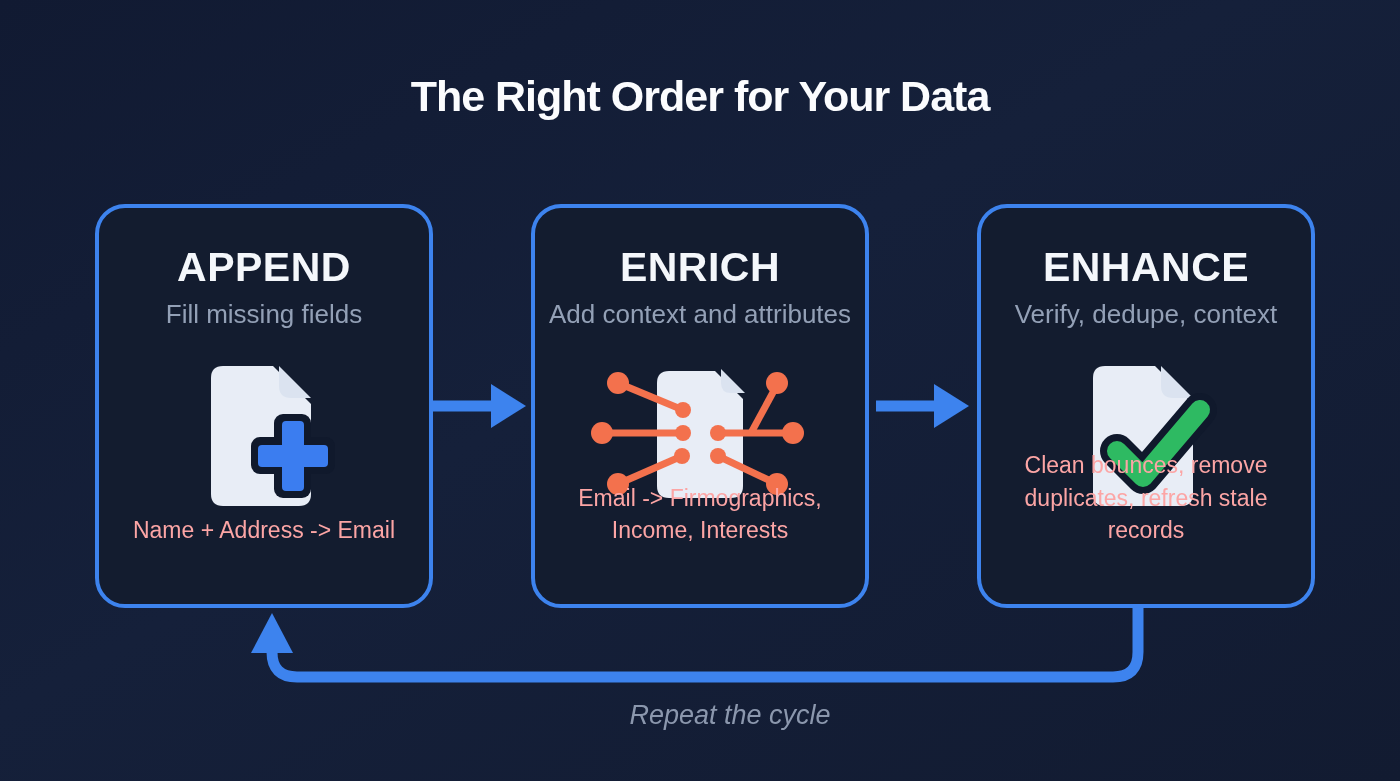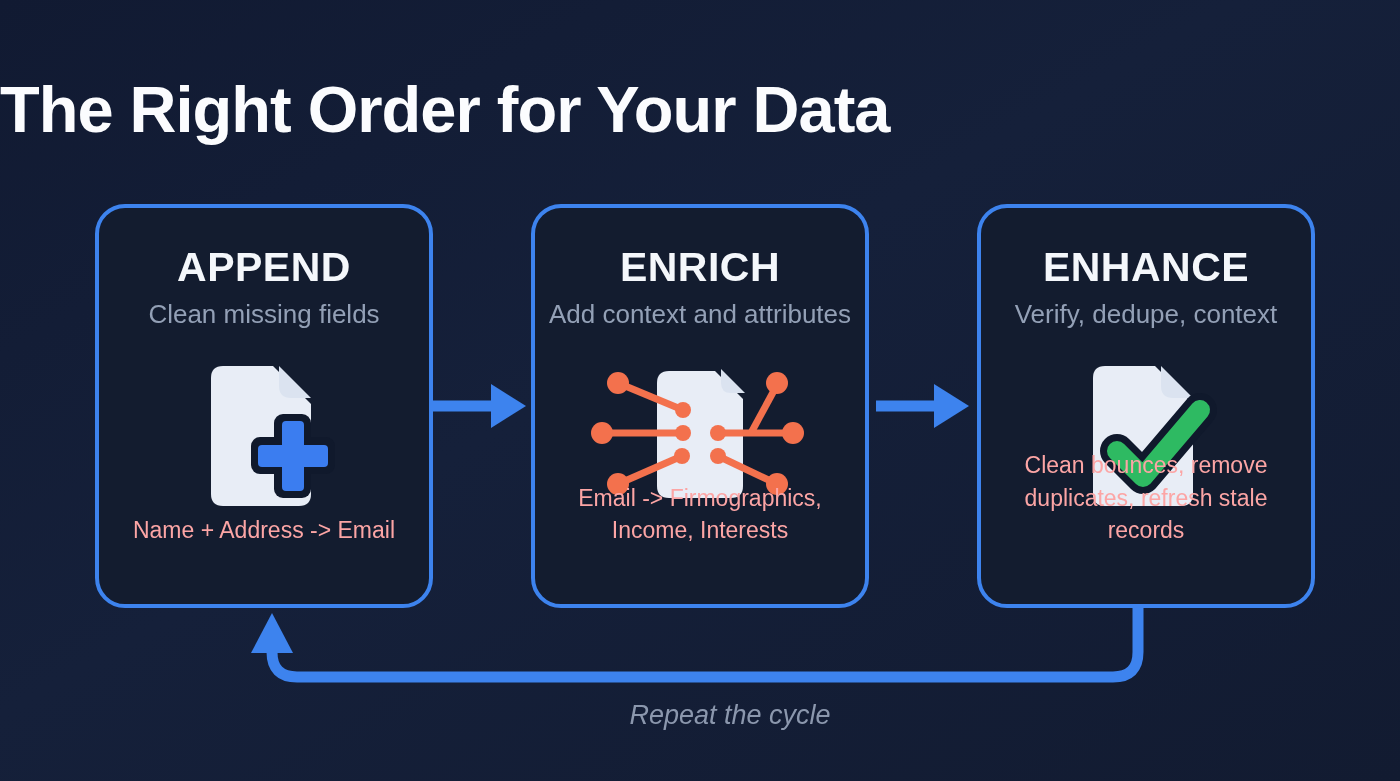--- a/index.html
+++ b/index.html
@@ -3,21 +3,21 @@
 <meta charset="utf-8">
 <style>
   html,body{margin:0;padding:0;background:#0d1528;}
   .stage{
     position:relative;width:1400px;height:781px;overflow:hidden;
     background:linear-gradient(150deg,#111a32 0%,#15203a 45%,#121b31 100%);
     font-family:"Liberation Sans",sans-serif;
   }
   .title{
     position:absolute;top:72px;left:0;width:100%;
-    color:#fbfcfe;font-size:65px;font-weight:bold;
+    text-align:center;color:#fbfcfe;font-size:43px;font-weight:bold;
     letter-spacing:-1px;margin:0;
   }
   .card{
     position:absolute;top:204px;width:338px;height:404px;
     border:4px solid #3d83ee;border-radius:30px;
     background:#131c2f;box-sizing:border-box;text-align:center;
   }
   .card-1{left:95px;}
   .card-2{left:531px;}
   .card-3{left:977px;}
@@ -52,21 +52,21 @@
 
   <h1 class="title">The Right Order for Your Data</h1>
 
   <svg class="loop-layer" viewBox="0 0 1400 781" aria-hidden="true">
     <path d="M1138 606 V652 Q1138 677 1113 677 H297 Q272 677 272 652 V644" fill="none" stroke="#3d83ee" stroke-width="11"></path>
     <polygon points="272,613 251,653 293,653" fill="#3d83ee"></polygon>
   </svg>
 
   <div class="card card-1">
     <h2>APPEND</h2>
-    <p class="subtitle">Clean missing fields</p>
+    <p class="subtitle">Fill missing fields</p>
     <div class="icon-wrap">
       <svg width="150" height="150" viewBox="0 0 150 150" aria-hidden="true">
         <path d="M34 5 H84 L122 43 V133 Q122 145 110 145 H34 Q22 145 22 133 V17 Q22 5 34 5 Z" fill="#e8edf6"></path>
         <path d="M90 5 L122 37 H102 Q90 37 90 25 Z" fill="#dbe3f0"></path>
         <rect x="62" y="76" width="84" height="37" rx="9" fill="#10192c"></rect>
         <rect x="85" y="53" width="37" height="84" rx="9" fill="#10192c"></rect>
         <rect x="69" y="84" width="70" height="22" rx="4" fill="#3b7df0"></rect>
         <rect x="93" y="60" width="22" height="70" rx="4" fill="#3b7df0"></rect>
       </svg>
     </div>

